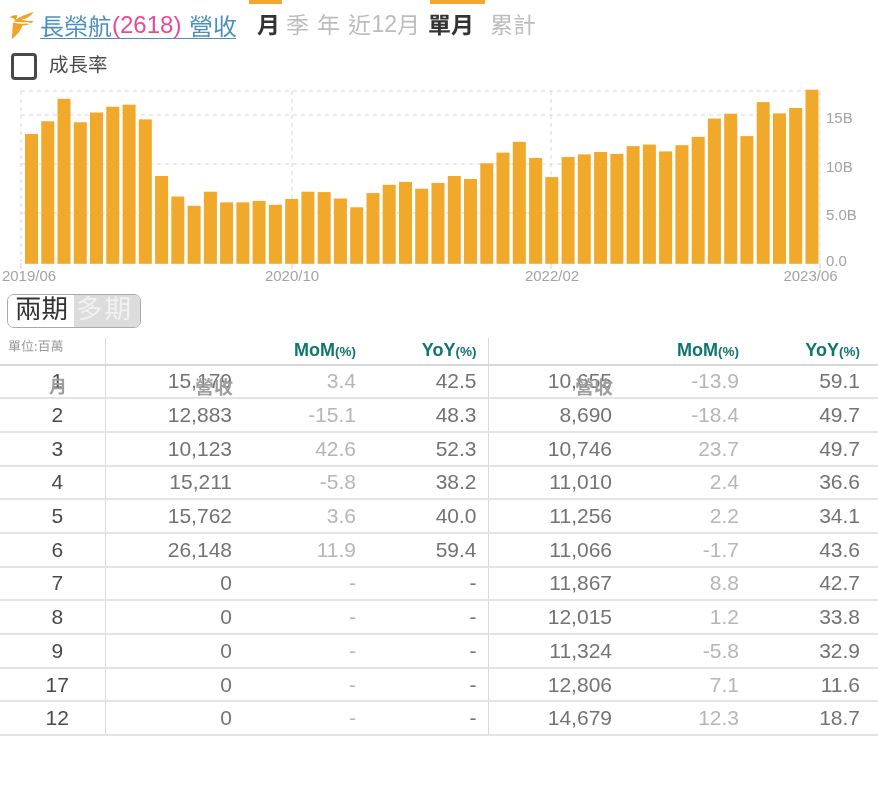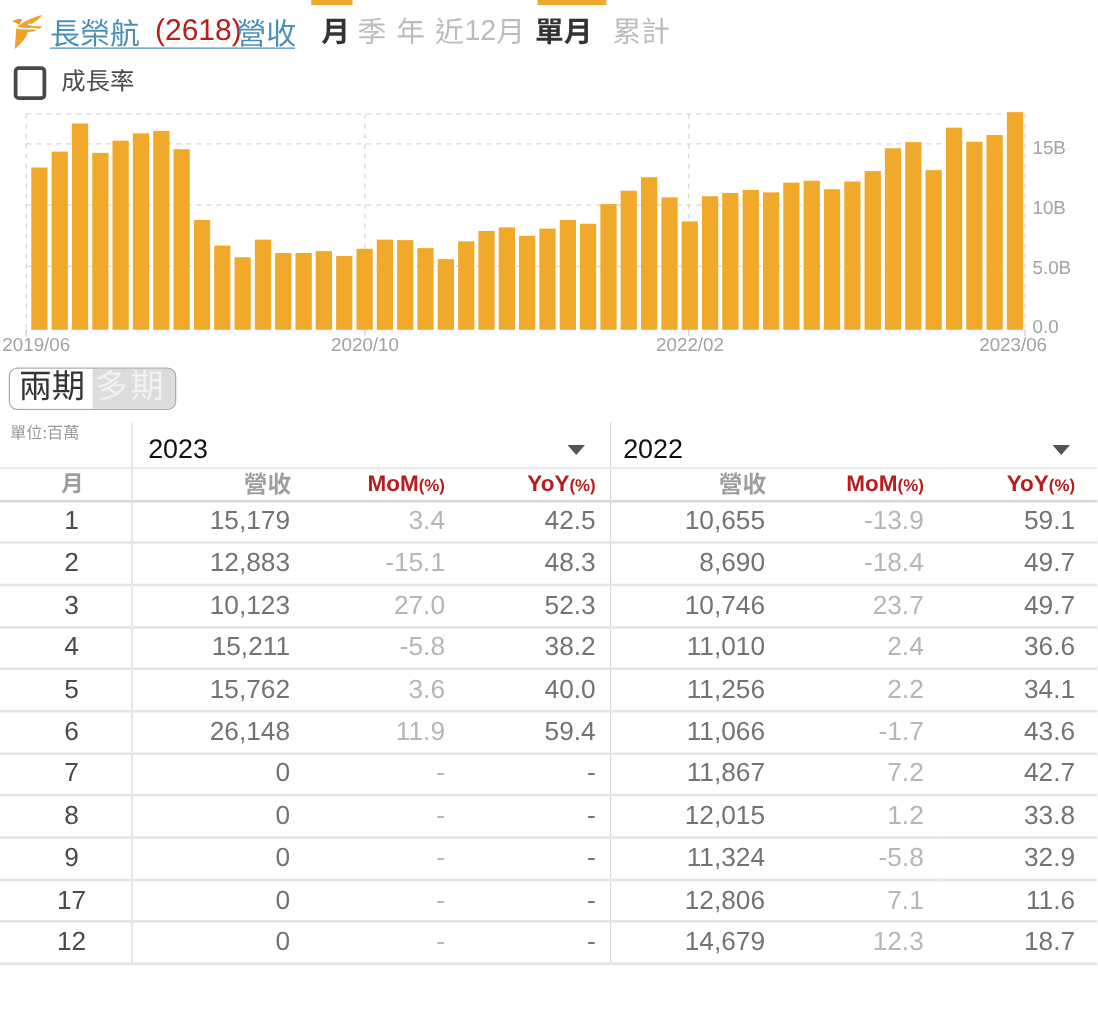--- a/index.html
+++ b/index.html
@@ -1,35 +1,35 @@
 <!DOCTYPE html>
 <html><head>
 <meta charset="utf-8">
 <style>
 * { margin:0; padding:0; box-sizing:border-box; }
 html,body { background:#fff; }
 body { width:878px; height:812px; font-family:"Liberation Sans", sans-serif; position:relative; overflow:hidden; }
 .abs { position:absolute; }
 .tabbar1 { left:249px; top:0; width:33px; height:4px; background:#F2A72E; }
 .tabbar2 { left:430px; top:0; width:55px; height:4px; background:#F2A72E; }
-.tnum { left:124px; top:10.5px; font-size:24px; color:#b91c1c; letter-spacing:0px; }
+.tnum { left:112px; top:10.5px; font-size:24px; color:#ec4899; letter-spacing:0px; }
 .tundl { left:40px; top:37.5px; width:196px; height:1.5px; background:#4a8fba; }
 .t12 { left:371.5px; top:11px; font-size:23px; color:#bcbcbc; }
 .cbx { left:11px; top:53px; width:26px; height:27px; border:3px solid #484848; border-radius:4px; background:#fff; }
 .toggle { left:7px; top:294px; border:1px solid #a9a9a9; border-radius:7px; overflow:hidden; display:flex; height:34px; }
 .tg { width:66px; height:32px; }
 .tg1 { background:#fff; }
 .tg2 { background:#dcdcdc; }
 table { position:absolute; left:0; top:338px; width:878px; border-collapse:collapse; table-layout:fixed; }
 td, th { font-weight:normal; }
 col.w0 { width:105px; } col.w1 { width:139px; } col.w2 { width:124px; } col.w3 { width:120px; }
 col.w4 { width:136px; } col.w5 { width:126px; } col.w6 { width:128px; }
 .bl { border-left:1px solid #d9d9d9; }
 tr.sel td { height:36px; border-bottom:1px solid #ddd; }
-tr.hd td { height:26.5px; border-bottom:2px solid #d8d8d8; font-size:18px; font-weight:bold; color:#b91c1c; }
+tr.hd td { height:26.5px; border-bottom:2px solid #d8d8d8; font-size:18px; font-weight:bold; color:#0f766e; }
 tbody td { height:33.7px; border-bottom:2px solid #e4e4e4; font-size:21px; }
 .c0 { text-align:center; padding-left:10px; color:#4a4a4a; }
 .c1,.c2,.c3,.c4,.c5,.c6 { text-align:right; }
 .c1 { padding-right:12px; } .c2 { padding-right:12px; } .c3 { padding-right:11px; }
 .c4 { padding-right:12px;margin-top:48px; } .c5 { padding-right:11px; } .c6 { padding-right:18px; }
 .dk { color:#737373; }
 .gy { color:#b6b6b6; }
 .year { font-size:21.5px; color:#111; text-align:left; padding-left:13px; padding-top:7px; position:relative; }
 .tri { position:absolute; top:18px; width:0; height:0; border-left:7px solid transparent; border-right:7px solid transparent; border-top:8px solid #545454; }
 .pct { font-size:13.5px; }
@@ -135,25 +135,20 @@
 <colgroup>
       <col class="w0">
       <col class="w1">
       <col class="w2">
       <col class="w3">
       <col class="w4">
       <col class="w5">
       <col class="w6">
     </colgroup>
 <tbody>
-      <tr class="sel">
-  <td></td>
-  <td class="year bl" colspan="3">2023<span class="tri" style="left:348px"></span></td>
-  <td class="year bl" colspan="3" style="padding-left:10px">2022<span class="tri" style="left:353px"></span></td>
-</tr>
 <tr class="hd">
   <td class="c0"></td>
         <td class="c1 bl"></td>
         <td class="c2">MoM<span class="pct">(%)</span></td>
         <td class="c3">YoY<span class="pct">(%)</span></td>
   <td class="c4 bl"></td>
         <td class="c5">MoM<span class="pct">(%)</span></td>
         <td class="c6">YoY<span class="pct">(%)</span></td>
 </tr>
 <tr>
@@ -170,21 +165,21 @@
         <td class="c1 dk bl">12,883</td>
         <td class="c2 gy">-15.1</td>
         <td class="c3 dk">48.3</td>
         <td class="c4 dk bl">8,690</td>
         <td class="c5 gy">-18.4</td>
         <td class="c6 dk">49.7</td>
       </tr>
 <tr>
         <td class="c0">3</td>
         <td class="c1 dk bl">10,123</td>
-        <td class="c2 gy">27.0</td>
+        <td class="c2 gy">42.6</td>
         <td class="c3 dk">52.3</td>
         <td class="c4 dk bl">10,746</td>
         <td class="c5 gy">23.7</td>
         <td class="c6 dk">49.7</td>
       </tr>
 <tr>
         <td class="c0">4</td>
         <td class="c1 dk bl">15,211</td>
         <td class="c2 gy">-5.8</td>
         <td class="c3 dk">38.2</td>
@@ -209,21 +204,21 @@
         <td class="c4 dk bl">11,066</td>
         <td class="c5 gy">-1.7</td>
         <td class="c6 dk">43.6</td>
       </tr>
 <tr>
         <td class="c0">7</td>
         <td class="c1 dk bl">0</td>
         <td class="c2 gy">-</td>
         <td class="c3 dk">-</td>
         <td class="c4 dk bl">11,867</td>
-        <td class="c5 gy">7.2</td>
+        <td class="c5 gy">8.8</td>
         <td class="c6 dk">42.7</td>
       </tr>
 <tr>
         <td class="c0">8</td>
         <td class="c1 dk bl">0</td>
         <td class="c2 gy">-</td>
         <td class="c3 dk">-</td>
         <td class="c4 dk bl">12,015</td>
         <td class="c5 gy">1.2</td>
         <td class="c6 dk">33.8</td>

